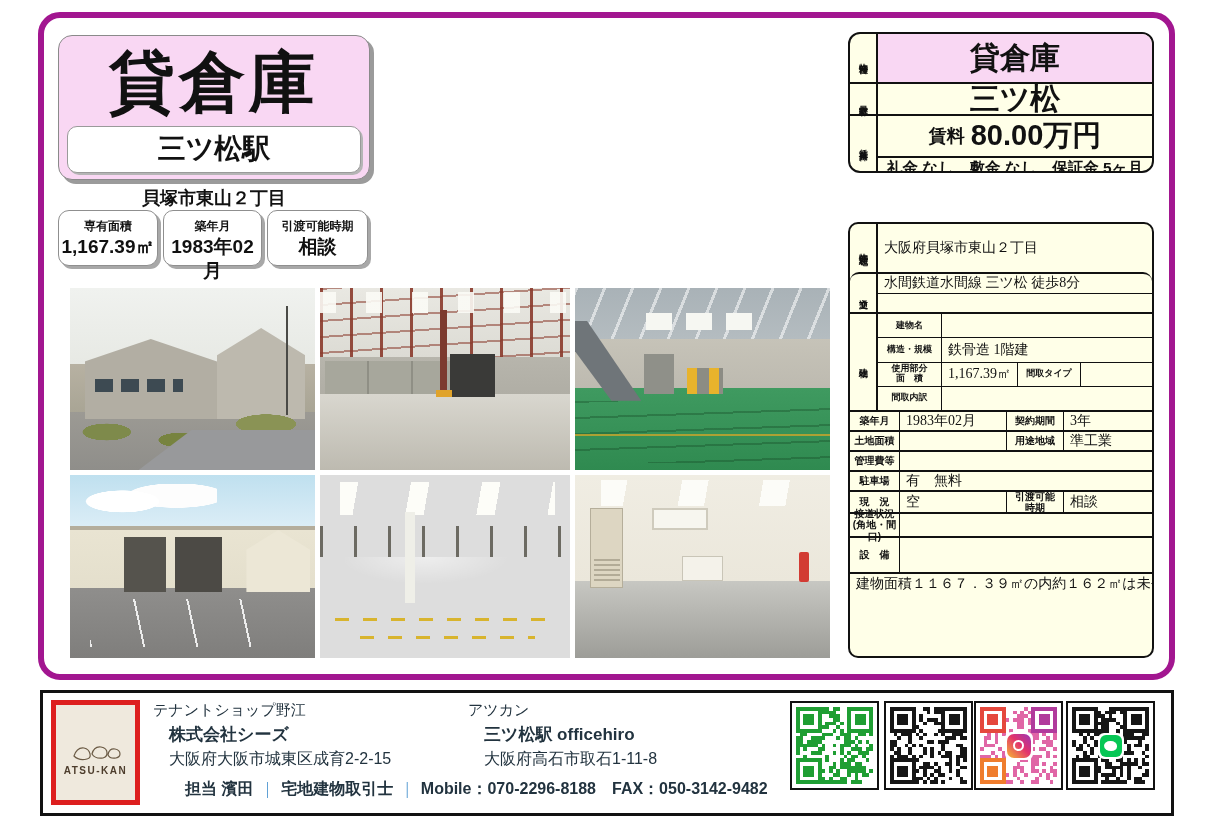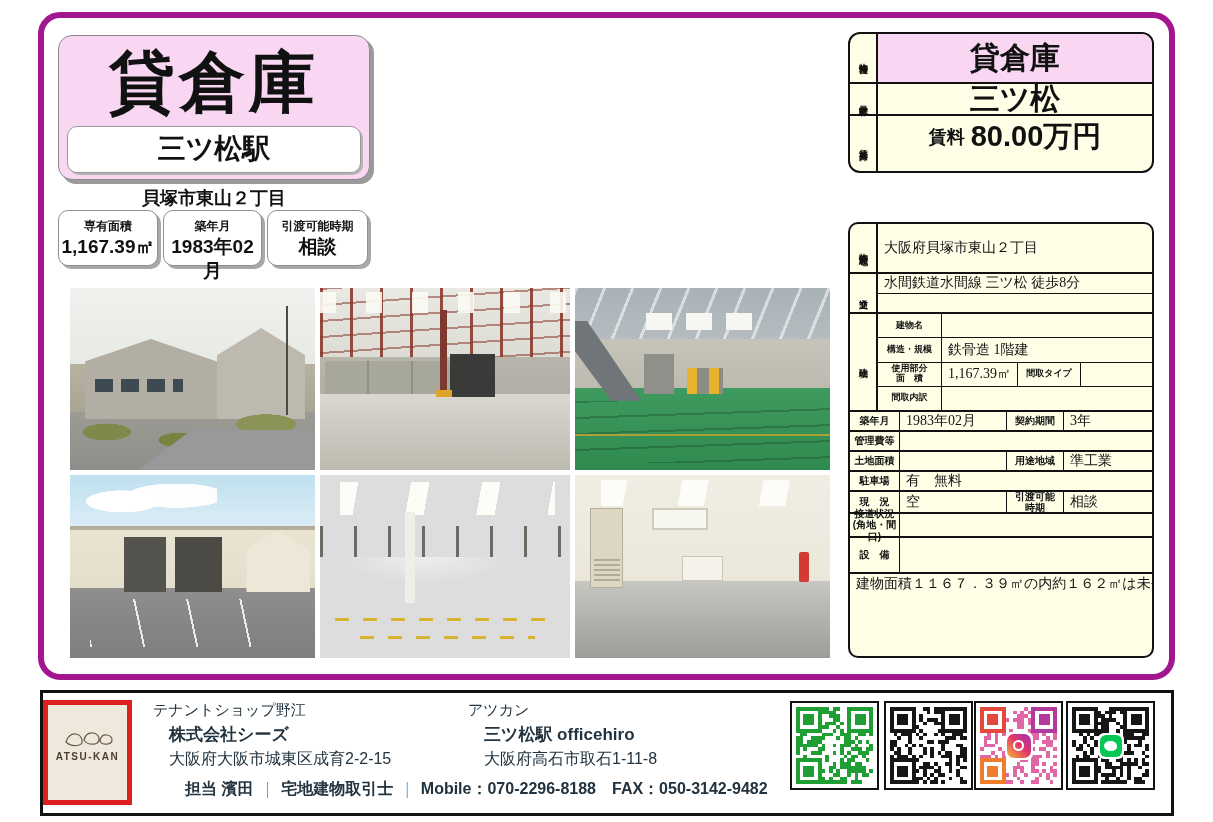--- a/index.html
+++ b/index.html
@@ -36,21 +36,21 @@
   }
 
   
   .sum-box {
     position: absolute; top: 210px; height: 56px; background: #fff;
     border: 1px solid #8f8f8f; border-radius: 10px; box-shadow: 3px 3px 0 #a8a8a8;
     text-align: center; padding-top: 7px;
   }
   .sum-box .lab { font-size: 12px; font-weight: bold; }
   .sum-box .val { font-size: 19px; font-weight: bold; line-height: 24px; }
-  .sb0 { left: 58px;  width: 100px; }
+  .sb0 { left: 58px;  width: 100px; border-radius: 11px; }
   .sb1 { left: 163px; width: 99px; }
   .sb2 { left: 267px; width: 101px; }
 
   
   .photo { position: absolute; overflow: hidden; background: #ddd; }
   .p1 { left: 70px;  top: 288px; width: 245px; height: 182px; }
   .p2 { left: 320px; top: 288px; width: 250px; height: 182px; }
   .p3 { left: 575px; top: 288px; width: 255px; height: 182px; }
   .p4 { left: 70px;  top: 475px; width: 245px; height: 183px; }
   .p5 { left: 320px; top: 475px; width: 250px; height: 183px; }
@@ -167,38 +167,38 @@
   .detail .sublab { flex: 0 0 64px; display: flex; flex-direction: column; align-items: center;
     justify-content: center; border-right: 1.5px solid #111; font-size: 9px; font-weight: bold;
     text-align: center; line-height: 1.1; }
   .detail .v { flex: 1; display: flex; align-items: center; padding: 0 6px;
     font-family: "Liberation Serif", "DejaVu Serif", serif; font-size: 14px; overflow: hidden; white-space: nowrap; }
   .detail .v.fixed88 { flex: 0 0 88px; }
   .detail .stack { flex: 1; display: flex; flex-direction: column; }
   .detail .stack > .srow { display: flex; flex: 1; }
   .detail .stack > .srow + .srow { border-top: 1.5px solid #111; }
   .r-loc { height: 48px; }
-  .r-acc { height: 40px; }
+  .r-acc { height: 40px; border-radius: 9px; }
   .r-bldg { height: 98px; }
   .r-s20 { height: 20px; }
   .r-s22 { height: 22px; }
   .r-road { height: 24px; }
   .r-equip { height: 36px; }
   .r-notes { height: 84px; }
   .notes-text { font-family: "Liberation Serif", "DejaVu Serif", serif; font-size: 12.5px;
     line-height: 1.45; white-space: normal; padding: 4px 6px; align-items: flex-start !important; }
   .tiny { font-size: 8px; }
 
   
   .footer { position: absolute; left: 40px; top: 690px; width: 1134px; height: 126px;
     border: 3px solid #111; background: #fff; }
-  .logo { position: absolute; left: 0; top: 7px; width: 89px; height: 105px;
+  .logo { position: absolute; left: 8px; top: 7px; width: 89px; height: 105px;
     border: 5px solid var(--logo_border, #DD1F1F); background: #efe9dd;
     display: flex; flex-direction: column; align-items: center; justify-content: flex-end;
-    padding-bottom: 38px; }
+    padding-bottom: 24px; }
   .logo .doodle { width: 52px; height: 22px; }
   .logo .logotxt { font-size: 10px; font-weight: bold; letter-spacing: 1.5px; color: #4d3d2c; margin-top: 3px; }
   .agency { position: absolute; top: 8px; color: #22333f; }
   .ag1 { left: 110px; }
   .ag2 { left: 425px; }
   .agency .l1 { font-size: 15px; }
   .agency .l2 { font-size: 17px; font-weight: bold; margin: 3px 0 3px 16px; }
   .agency .l3 { font-size: 16px; margin-left: 16px; }
   .contact { position: absolute; left: 142px; top: 86px; font-size: 16px; font-weight: bold;
     color: #22333f; white-space: nowrap; }
@@ -300,20 +300,21 @@
     <div class="vlabel">最寄駅</div>
     <div class="cell">三ツ松</div>
   </div>
   <div class="row r3">
     <div class="vlabel">賃貸条件</div>
     <div class="terms-col">
       <div class="rent">
         <span class="rlab">賃料</span>
         <span class="rval">80.00万円</span>
       </div>
+      <div class="terms">礼金 なし　敷金 なし　保証金 5ヶ月</div>
     </div>
   </div>
 </div>
 
 <div class="tbl detail">
   <div class="row r-loc">
     <div class="vlabel">物件所在地</div>
     <div class="v">大阪府貝塚市東山２丁目</div>
   </div>
   <div class="row r-acc">
@@ -353,28 +354,28 @@
       </div>
     </div>
   </div>
   <div class="row r-s20">
     <div class="hlab">築年月</div>
     <div class="v">1983年02月</div>
     <div class="hlab mid">契約期間</div>
     <div class="v fixed88">3年</div>
   </div>
   <div class="row r-s20">
-    <div class="hlab">管理費等</div>
-    <div class="v"></div>
-  </div>
-  <div class="row r-s20">
     <div class="hlab">土地面積</div>
     <div class="v"></div>
     <div class="hlab mid">用途地域</div>
     <div class="v fixed88">準工業</div>
+  </div>
+  <div class="row r-s20">
+    <div class="hlab">管理費等</div>
+    <div class="v"></div>
   </div>
   <div class="row r-s20">
     <div class="hlab">駐車場</div>
     <div class="v">有　無料</div>
   </div>
   <div class="row r-s22">
     <div class="hlab">現　況</div>
     <div class="v">空</div>
     <div class="hlab mid tiny">
       <span>引渡可能</span>

